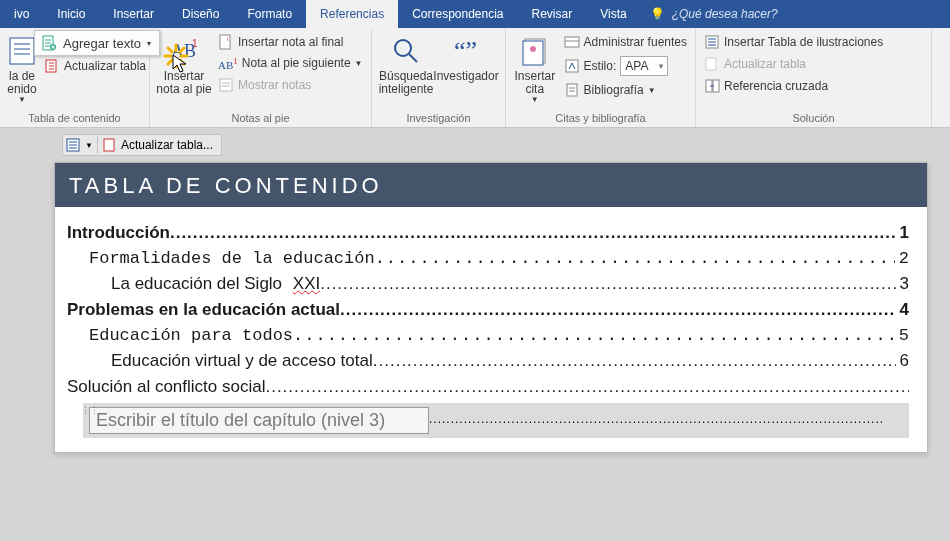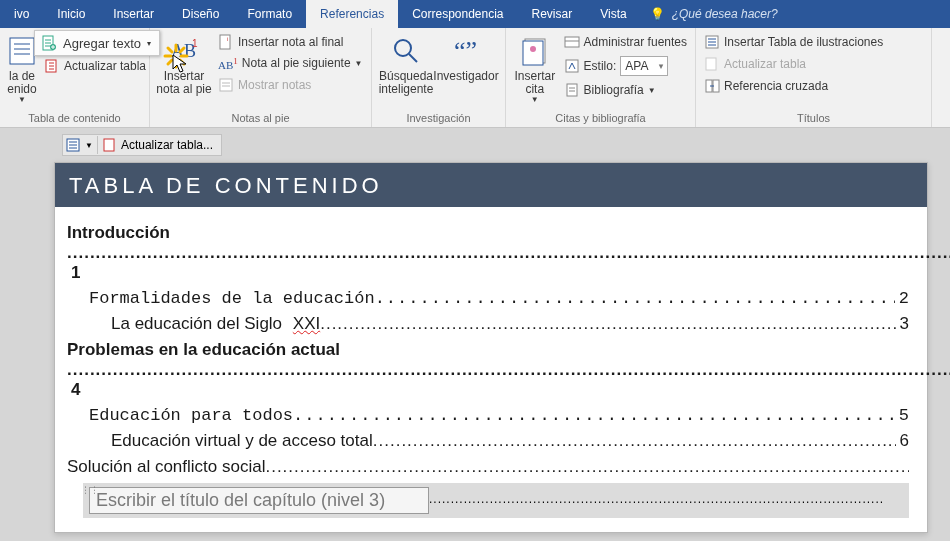--- a/index.html
+++ b/index.html
@@ -33,21 +33,21 @@
   .cursor { position: absolute; top: 54px; left: 172px; z-index: 22; pointer-events: none; }
 
   
   .doc-area { position: absolute; top: 128px; left: 0; right: 0; bottom: 0; background: #d6d6d6; }
   .field-bar { position: absolute; top: 6px; left: 62px; display: flex; align-items: center; gap: 4px; background: #e8e8e8; border: 1px solid #c2c2c2; padding: 1px 4px 1px 2px; font-size: 12px; }
   .field-btn { display: flex; align-items: center; gap: 3px; padding: 1px 4px; border-left: 1px solid #c2c2c2; }
   .page { position: absolute; top: 34px; left: 54px; width: 874px; background: #fff; border: 1px solid #b8b8b8; box-shadow: 0 2px 6px rgba(0,0,0,.15); }
   .toc-header { background: #44546a; color: #fff; font-size: 22px; letter-spacing: 4px; padding: 10px 14px 8px; }
   .toc-body { padding: 10px 18px 14px 12px; }
   .toc-row { display: flex; align-items: baseline; font-size: 17px; color: #1a1a1a; margin: 6px 0; white-space: nowrap; }
-  .toc-row.bold { font-weight: 700; flex-direction: column; }
+  .toc-row.bold { font-weight: 700; }
   .toc-row .txt { flex: 0 0 auto; }
   .toc-row .leader { flex: 1 1 auto; overflow: hidden; letter-spacing: 1px; }
   .toc-row .leader::after { content: "........................................................................................................................................................................................................................................................................................"; }
   .toc-row .pg { flex: 0 0 auto; padding-left: 4px; font-weight: 700; }
   .toc-row .pg.normal { font-weight: 400; }
   .ind1 { padding-left: 22px; font-family: Liberation Mono, monospace; }
   .ind2 { padding-left: 44px; }
   .squig { text-decoration: underline wavy #d22; text-decoration-thickness: 1px; margin-left: 6px; }
   .ph-row { background: #dcdcdc; padding: 4px 6px; margin-top: 6px; margin-left: 16px; position: relative; }
   .ph-row .handle { position: absolute; left: -2px; top: 2px; font-size: 9px; color: #7a7a7a; }
@@ -233,21 +233,21 @@
         <div class="small-btn">
           <svg class="icon-svg" viewBox="0 0 16 16">
               <rect x="2" y="2" width="6" height="12" fill="#fff" stroke="#888"></rect>
               <rect x="9" y="2" width="6" height="12" fill="#fff" stroke="#888"></rect>
               <path d="M6 8h4" stroke="#2b579a"></path>
             </svg>
           <span>Referencia cruzada</span>
         </div>
       </div>
     </div>
-    <div class="group-label">Títulos</div>
+    <div class="group-label">Solución</div>
   </div>
 </div>
 
 <div class="popup-btn">
   <svg class="icon-svg" viewBox="0 0 16 16">
       <rect x="2" y="1" width="10" height="14" fill="#fff" stroke="#3a8"></rect>
       <path d="M4 5h6M4 8h6M4 11h6" stroke="#3a8"></path>
       <circle cx="12" cy="12" r="3" fill="#3a8"></circle>
       <path d="M12 10v4M10 12h4" stroke="#fff"></path>
     </svg>

